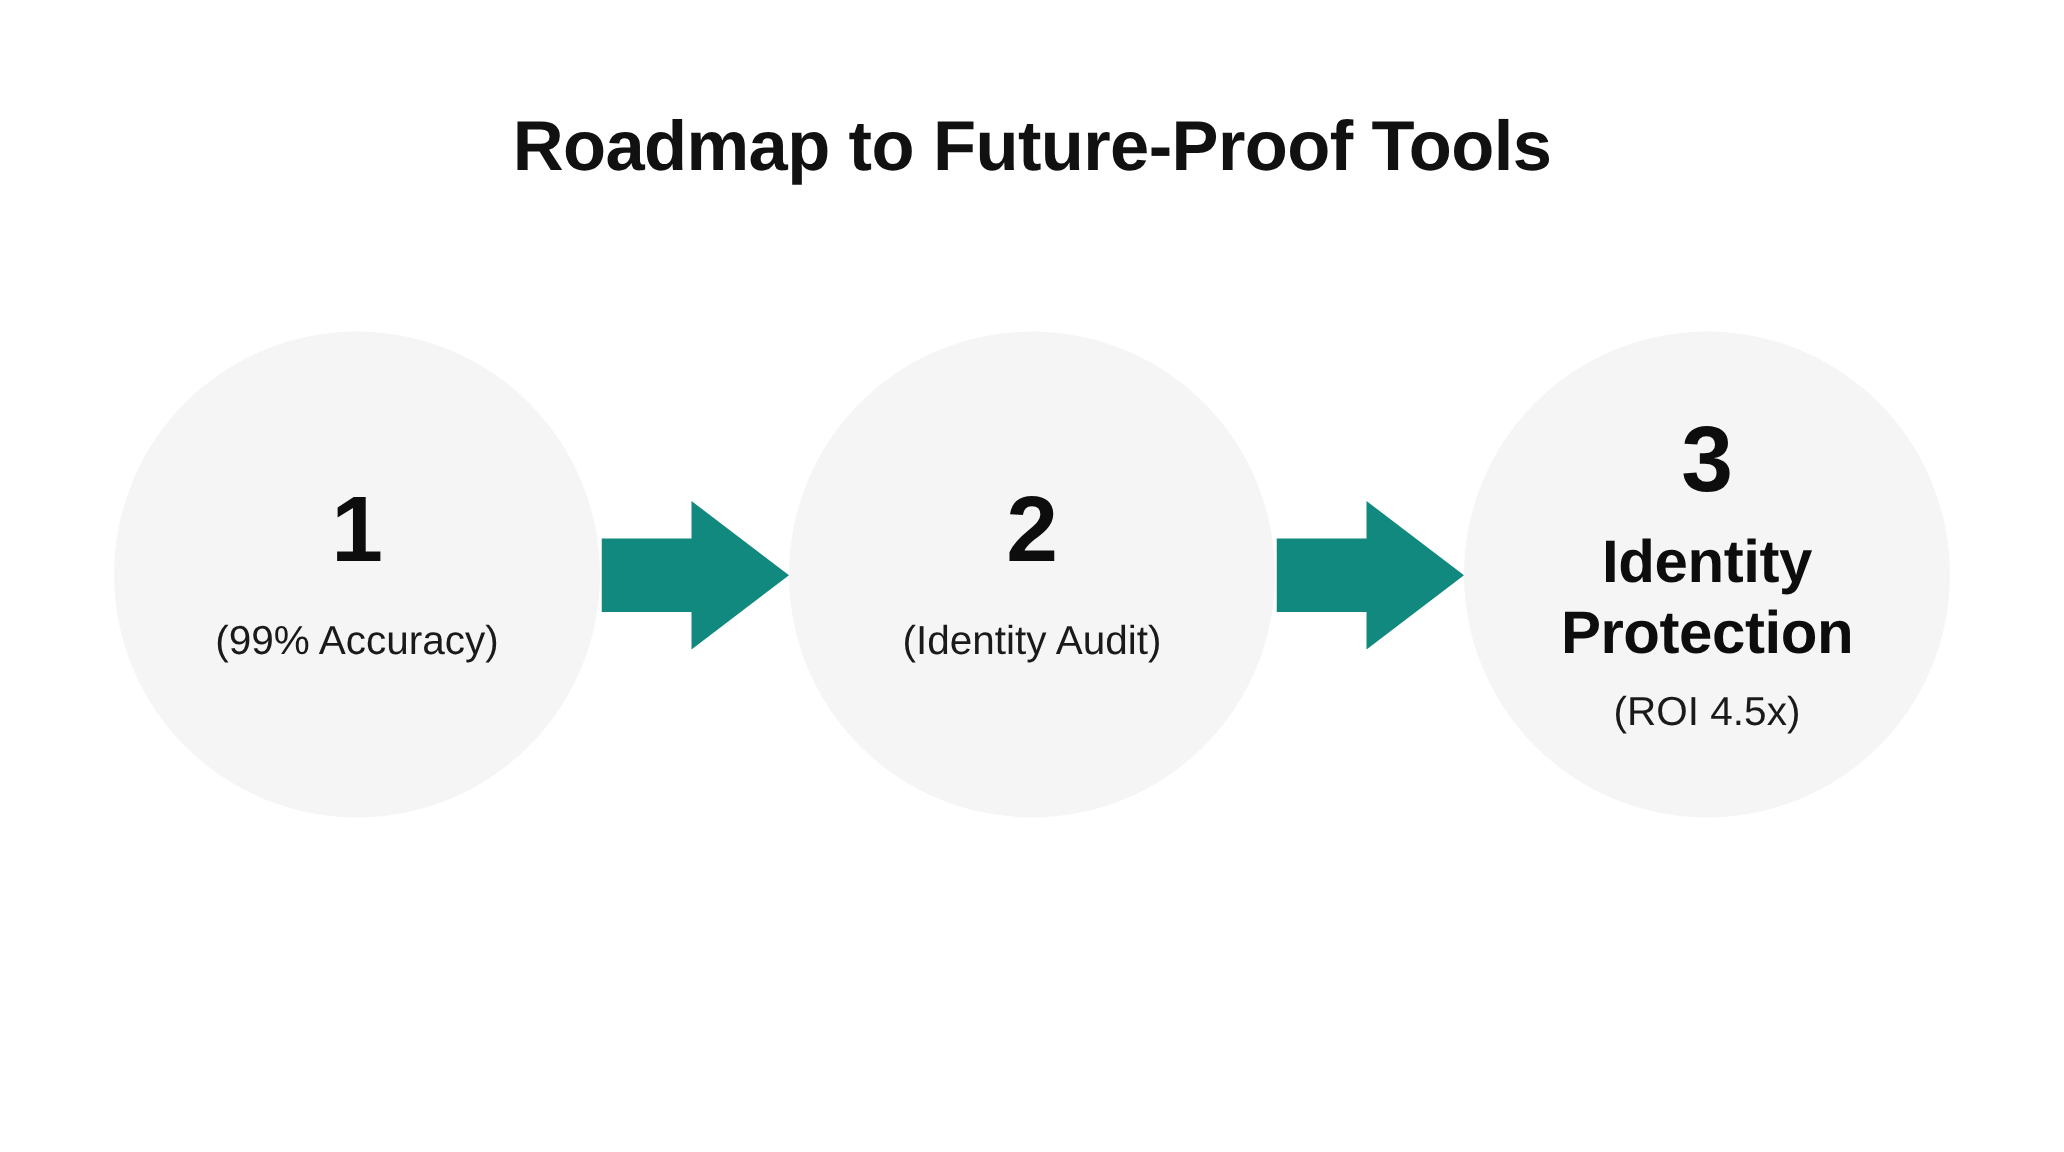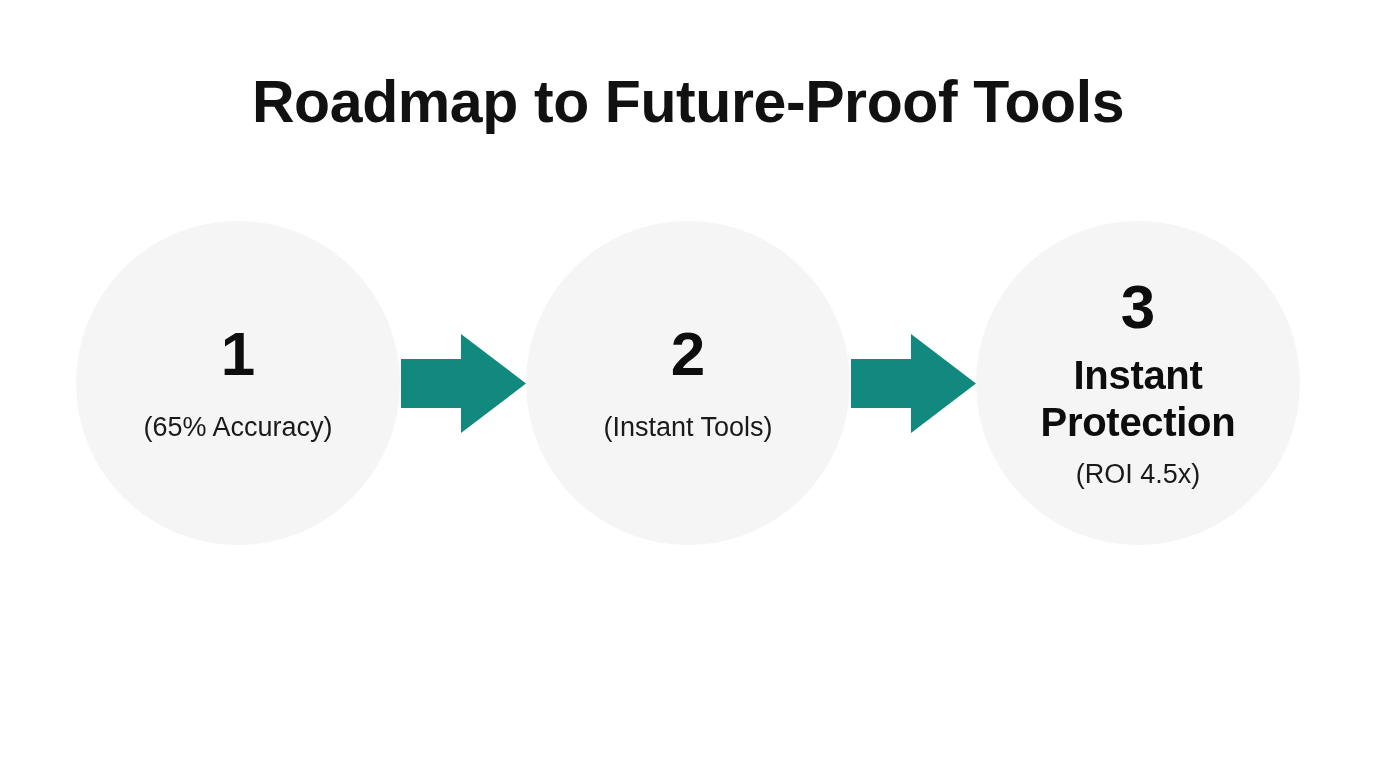--- a/index.html
+++ b/index.html
@@ -24,21 +24,21 @@
     background: #ffffff;
   }
 
   
   .slide-title {
     position: absolute;
     left: 0;
     top: 72px;
     width: 1376px;
     text-align: center;
-    font-size: 59px;
+    font-size: 47px;
     font-weight: 800;
     letter-spacing: -0.4px;
     line-height: 1.05;
     color: #111111;
     white-space: nowrap;
   }
 
   
   .flow {
     position: absolute;
@@ -114,40 +114,40 @@
 <body>
 
 <div class="slide" style="background: rgb(255, 255, 255);">
 
   <div class="slide-title">Roadmap to Future-Proof Tools</div>
 
   <div class="flow">
 
     <div class="step" style="background: rgb(245, 245, 245);">
       <div class="step-number">1</div>
-      <div class="step-metric">(65% Accuracy)</div>
+      <div class="step-metric">(99% Accuracy)</div>
     </div>
 
     <div class="arrow">
       <svg viewBox="0 0 125 99" xmlns="http://www.w3.org/2000/svg" aria-hidden="true">
         <polygon points="0,25 60,25 60,0 125,49.5 60,99 60,74 0,74" fill="#12897F"></polygon>
       </svg>
     </div>
 
     <div class="step" style="background: rgb(245, 245, 245);">
       <div class="step-number">2</div>
-      <div class="step-metric">(Instant Tools)</div>
+      <div class="step-metric">(Identity Audit)</div>
     </div>
 
     <div class="arrow">
       <svg viewBox="0 0 125 99" xmlns="http://www.w3.org/2000/svg" aria-hidden="true">
         <polygon points="0,25 60,25 60,0 125,49.5 60,99 60,74 0,74" fill="#12897F"></polygon>
       </svg>
     </div>
 
     <div class="step" style="background: rgb(245, 245, 245);">
       <div class="step-number">3</div>
-      <div class="step-label">Instant Protection</div>
+      <div class="step-label">Identity Protection</div>
       <div class="step-metric">(ROI 4.5x)</div>
     </div>
 
   </div>
 </div>
 
 </body></html>

